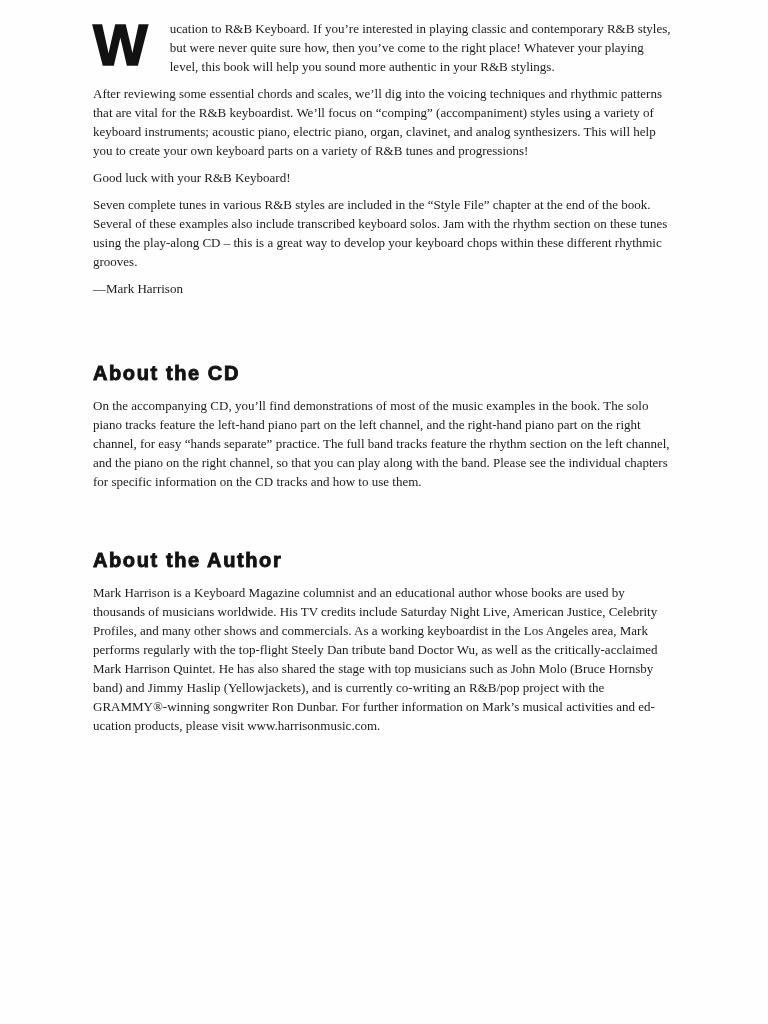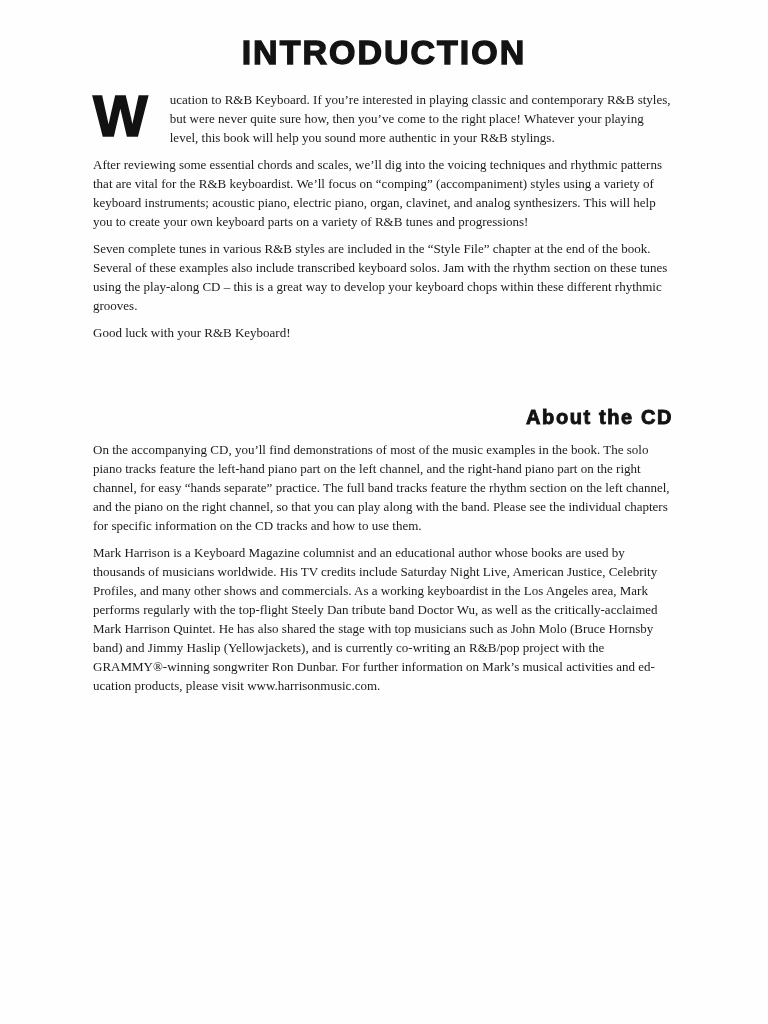--- a/index.html
+++ b/index.html
@@ -29,46 +29,46 @@
     -webkit-text-stroke:1.5px #121212;
   }
 
   .signature{margin-top:5px;}
 
   .section-heading{
     font-family:"Liberation Sans",sans-serif;font-weight:700;color:#131313;
     font-size:20px;line-height:22px;letter-spacing:1.6px;
     -webkit-text-stroke:0.9px #131313;
     margin:64px 0 12px 0;
-    text-align:right;
   }
   .section-heading.cd{margin-top:64px;}
   .section-heading.author{margin-top:58px;}
 </style>
 </head>
 <body>
 
 <div class="page">
 
-  <h1 class="title">INTRODUCTION</h1>
 
   <div class="content">
 
     <p>
       <span class="dropcap">W</span><span><span>ucation to </span><span class="it">R&amp;B Keyboard</span><span>. If you’re interested in playing classic and contemporary R&amp;B styles, but were never quite sure how, then you’ve come to the right place! Whatever your playing level, this book will help you sound more authentic in your R&amp;B stylings.</span></span>
     </p>
 
     <p><span>After reviewing some essential chords and scales, we’ll dig into the voicing techniques and rhythmic pat­terns that are vital for the R&amp;B keyboardist. We’ll focus on “comping” (accompaniment) styles using a va­riety of keyboard instruments; acoustic piano, electric piano, organ, clavinet, and analog synthesizers. This will help you to create your own keyboard parts on a variety of R&amp;B tunes and progressions!</span></p>
 
+    <p><span>Good luck with your R&amp;B Keyboard!</span></p>
+
     <p><span>Seven complete tunes in various R&amp;B styles are included in the “Style File” chapter at the end of the book. Several of these examples also include transcribed keyboard solos. Jam with the rhythm section on these tunes using the play-along CD – this is a great way to develop your keyboard chops within these dif­ferent rhythmic grooves.</span></p>
 
-    <p><span>Good luck with your R&amp;B Keyboard!</span></p>
-
+    <p class="signature"><span class="it">—Mark Harrison</span></p>
 
     <h2 class="section-heading cd">About the CD</h2>
 
     <p><span>On the accompanying CD, you’ll find demonstrations of most of the music examples in the book. The solo piano tracks feature the left-hand piano part on the left channel, and the right-hand piano part on the right channel, for easy “hands separate” practice. The full band tracks feature the rhythm section on the left channel, and the piano on the right channel, so that you can play along with the band. Please see the indi­vidual chapters for specific information on the CD tracks and how to use them.</span></p>
 
+    <h2 class="section-heading author">About the Author</h2>
 
     <p><span>Mark Harrison is a </span><span class="it">Keyboard Magazine</span><span> columnist and an educational author whose books are used by thousands of musicians worldwide. His TV credits include </span><span class="it">Saturday Night Live, American Justice, Celebrity Profiles,</span><span> and many other shows and commercials. As a working keyboardist in the Los Angeles area, Mark performs regularly with the top-flight Steely Dan tribute band Doctor Wu, as well as the critically-acclaimed Mark Harrison Quintet. He has also shared the stage with top musicians such as John Molo (Bruce Hornsby band) and Jimmy Haslip (Yellowjackets), and is currently co-writing an R&amp;B/pop project with the GRAMMY®-winning songwriter Ron Dunbar. For further information on Mark’s musical activities and ed­ucation products, please visit </span><span class="it">www.harrisonmusic.com</span><span>.</span></p>
 
   </div>
 </div>
 
 </body></html>

